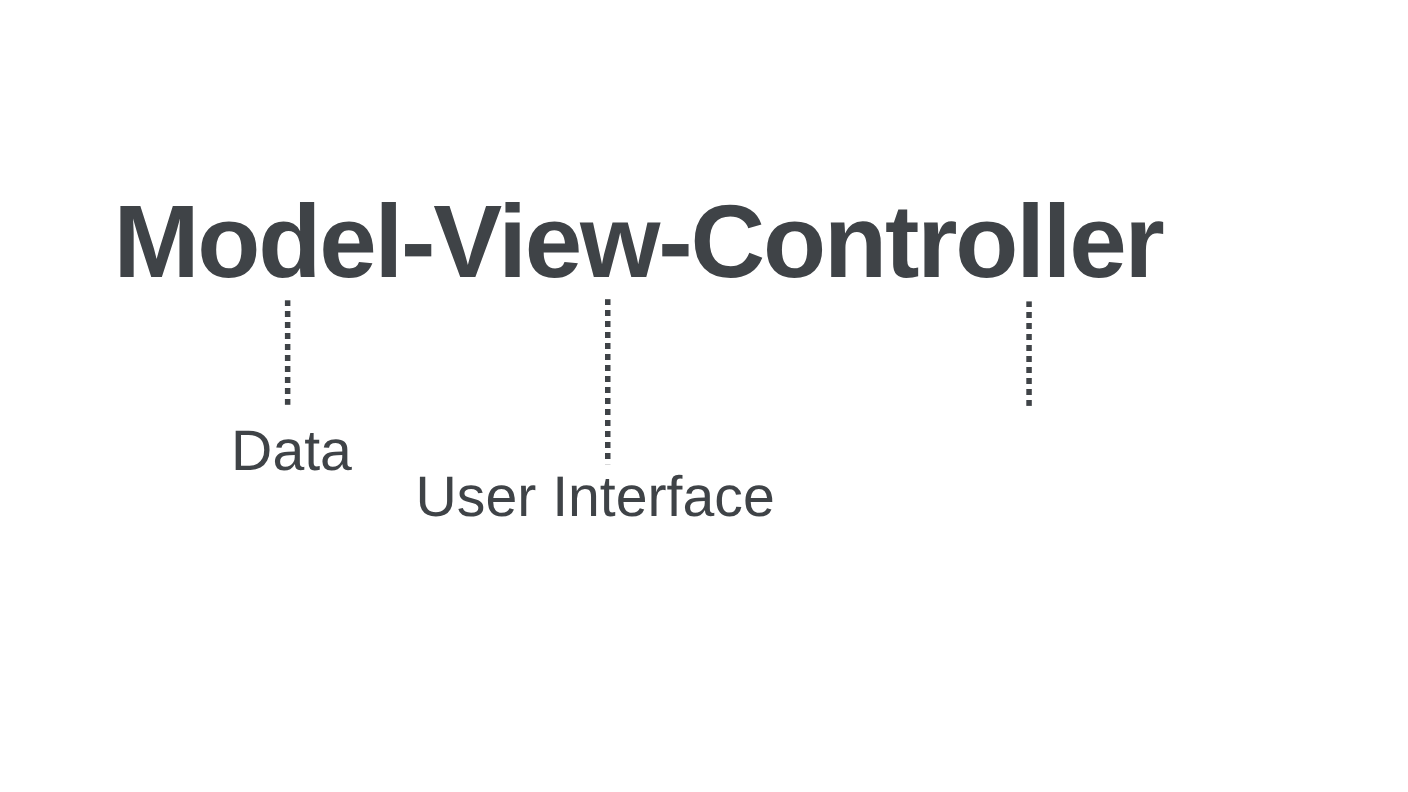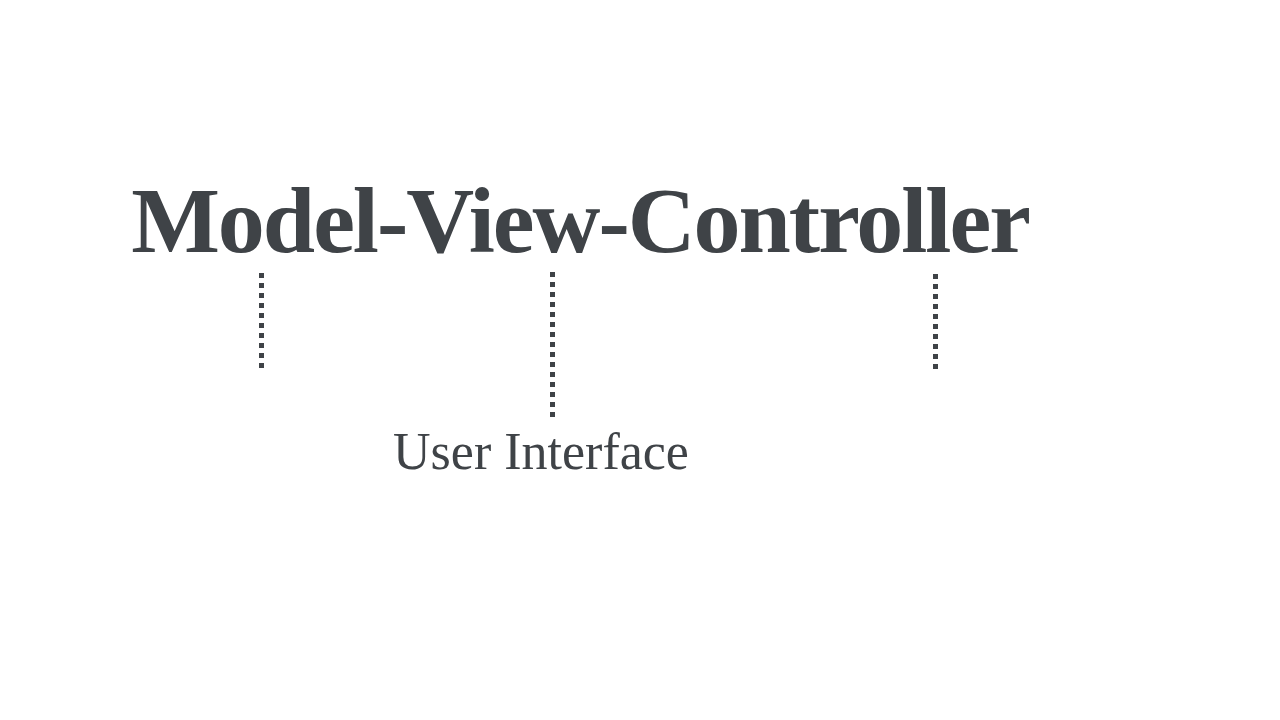--- a/index.html
+++ b/index.html
@@ -6,21 +6,21 @@
     margin: 0;
     padding: 0;
     background: #ffffff;
   }
   .stage {
     position: relative;
     width: 1160px;
     height: 720px;
     background: var(--bg, #ffffff);
     overflow: hidden;
-    font-family: Liberation Serif, serif;
+    font-family: Liberation Sans, sans-serif;
   }
   .title {
     position: absolute;
     left: 0;
     right: 0;
     top: 173px;
     margin: 0;
     text-align: center;
     font-size: 94px;
     line-height: 1;
@@ -62,17 +62,18 @@
 <div class="stage">
 
   <h1 class="title">Model-View-Controller</h1>
 
   <div class="connector line-model"></div>
 
   <div class="connector line-view"></div>
 
   <div class="connector line-controller"></div>
 
+  <div class="label label-model">Data</div>
 
   <div class="label label-view">User Interface</div>
 
 
 </div>
 
 </body></html>

